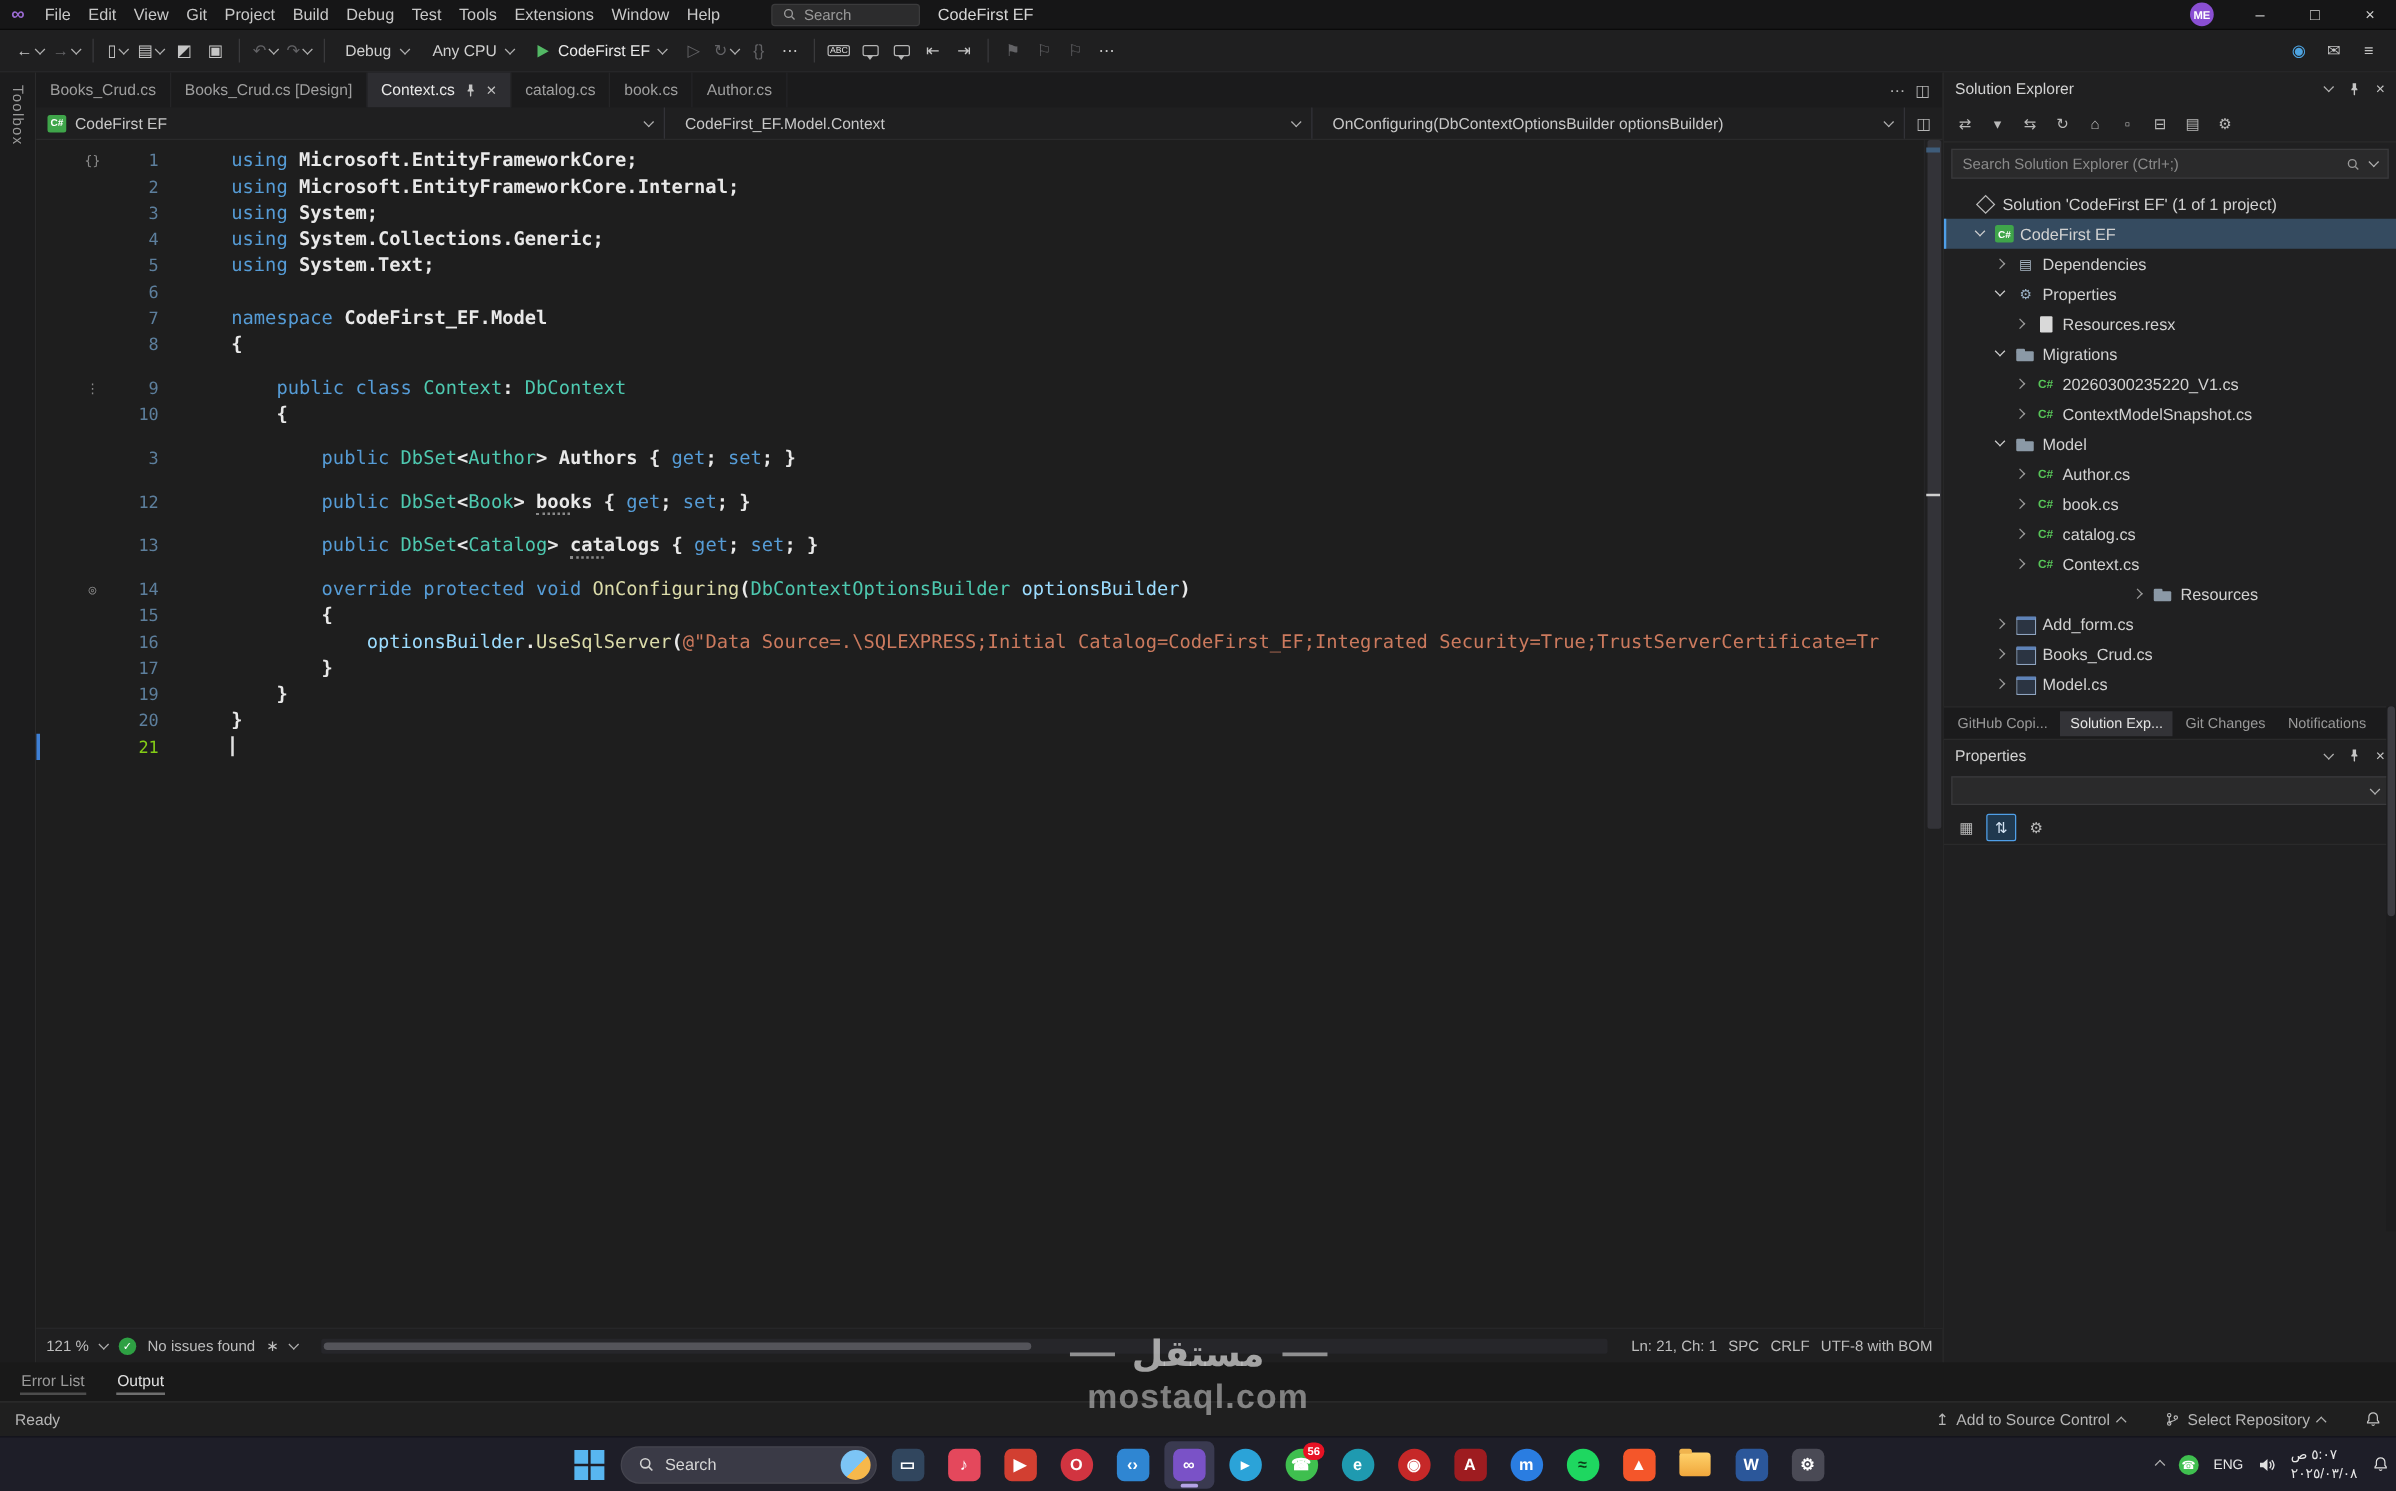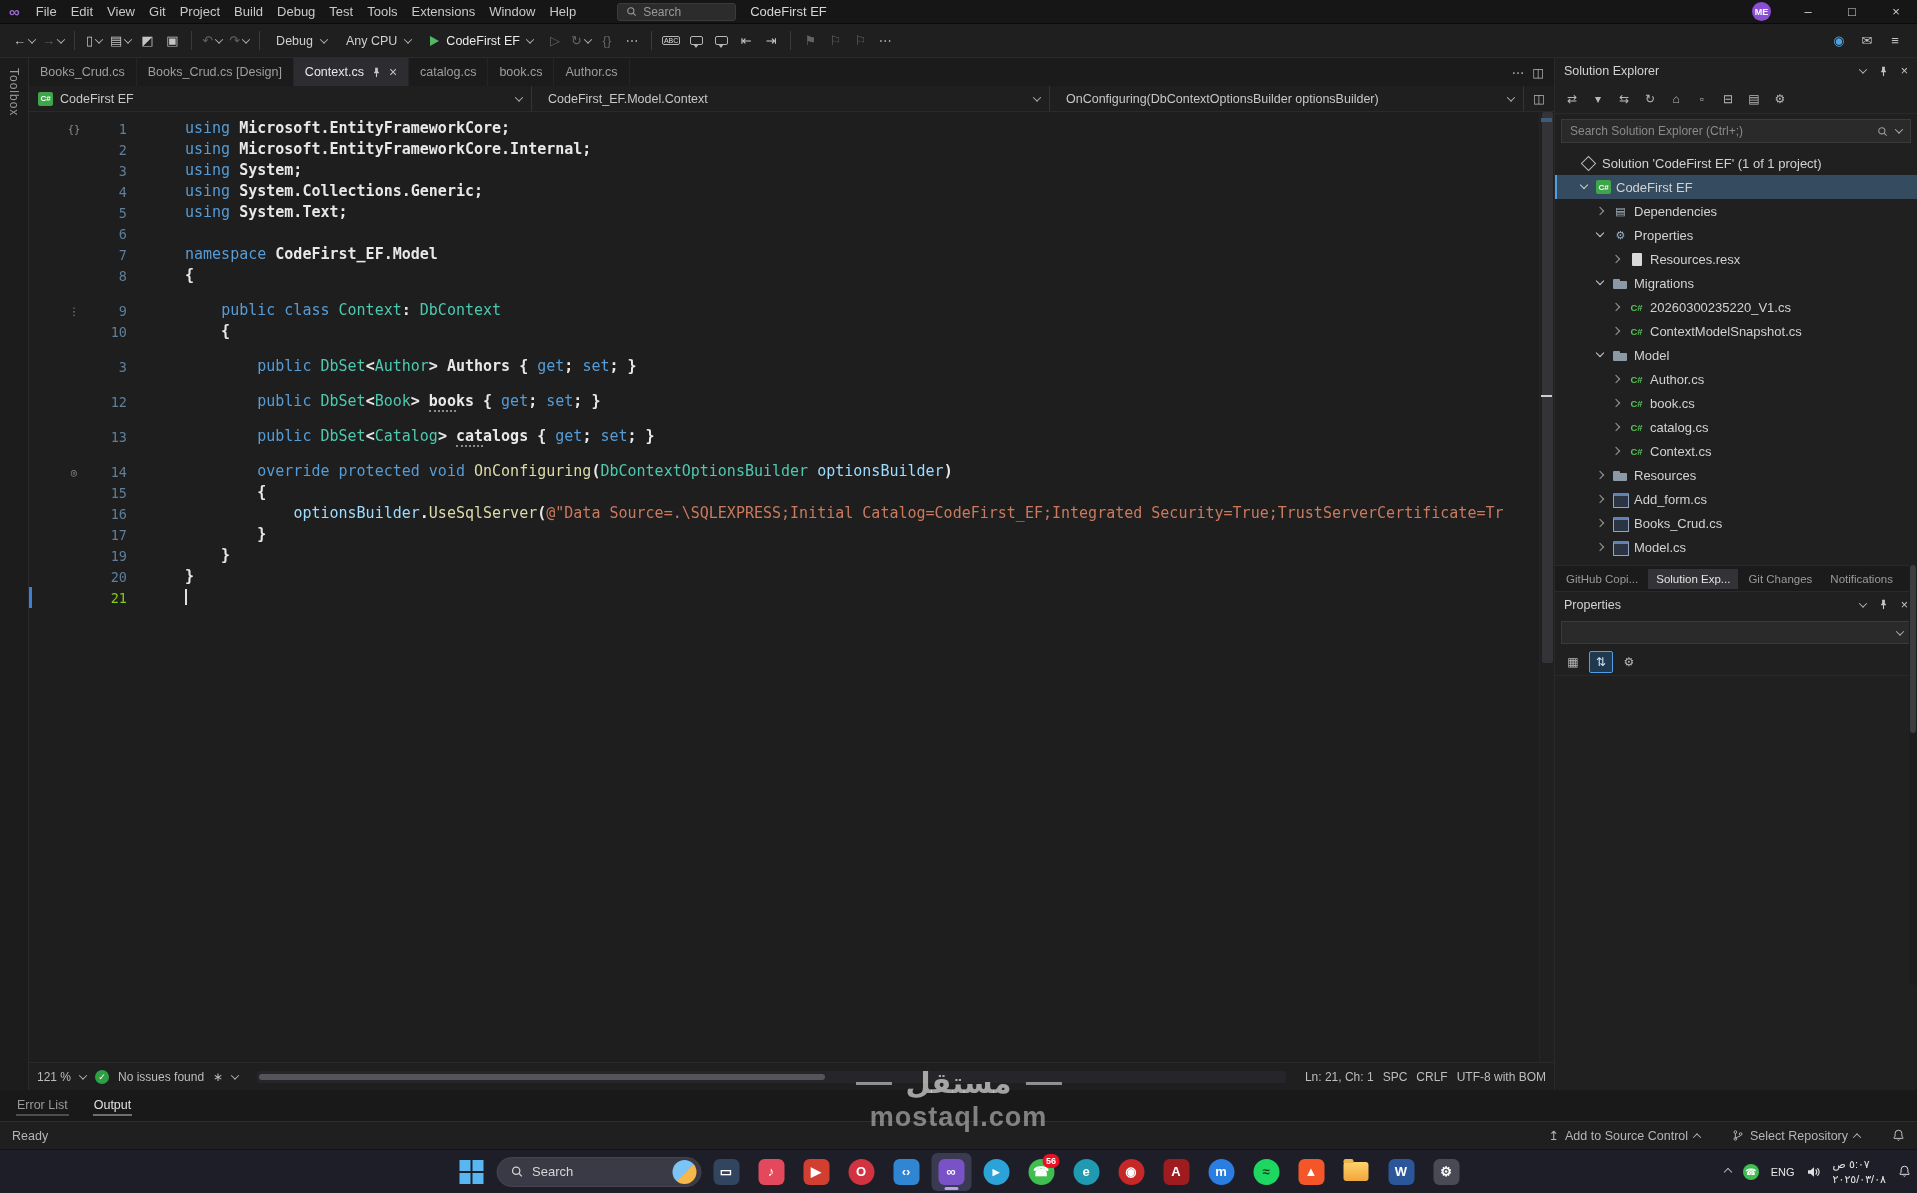--- a/index.html
+++ b/index.html
@@ -600,21 +600,21 @@
           <div class="trow" style="padding-left: 54px;">
             <span class="tchev closed"></span>
             <span class="ticon ic-cs">C#</span>
             <span class="tlabel">catalog.cs</span>
           </div>
           <div class="trow" style="padding-left: 54px;">
             <span class="tchev closed"></span>
             <span class="ticon ic-cs">C#</span>
             <span class="tlabel">Context.cs</span>
           </div>
-          <div class="trow" style="padding-left: 38px;">
+          <div class="trow" style="padding-left: 38px; justify-content: center;">
             <span class="tchev closed"></span>
             <span class="ticon ic-folder"></span>
             <span class="tlabel">Resources</span>
           </div>
           <div class="trow" style="padding-left: 38px;">
             <span class="tchev closed"></span>
             <span class="ticon ic-form"></span>
             <span class="tlabel">Add_form.cs</span>
           </div>
           <div class="trow" style="padding-left: 38px;">

